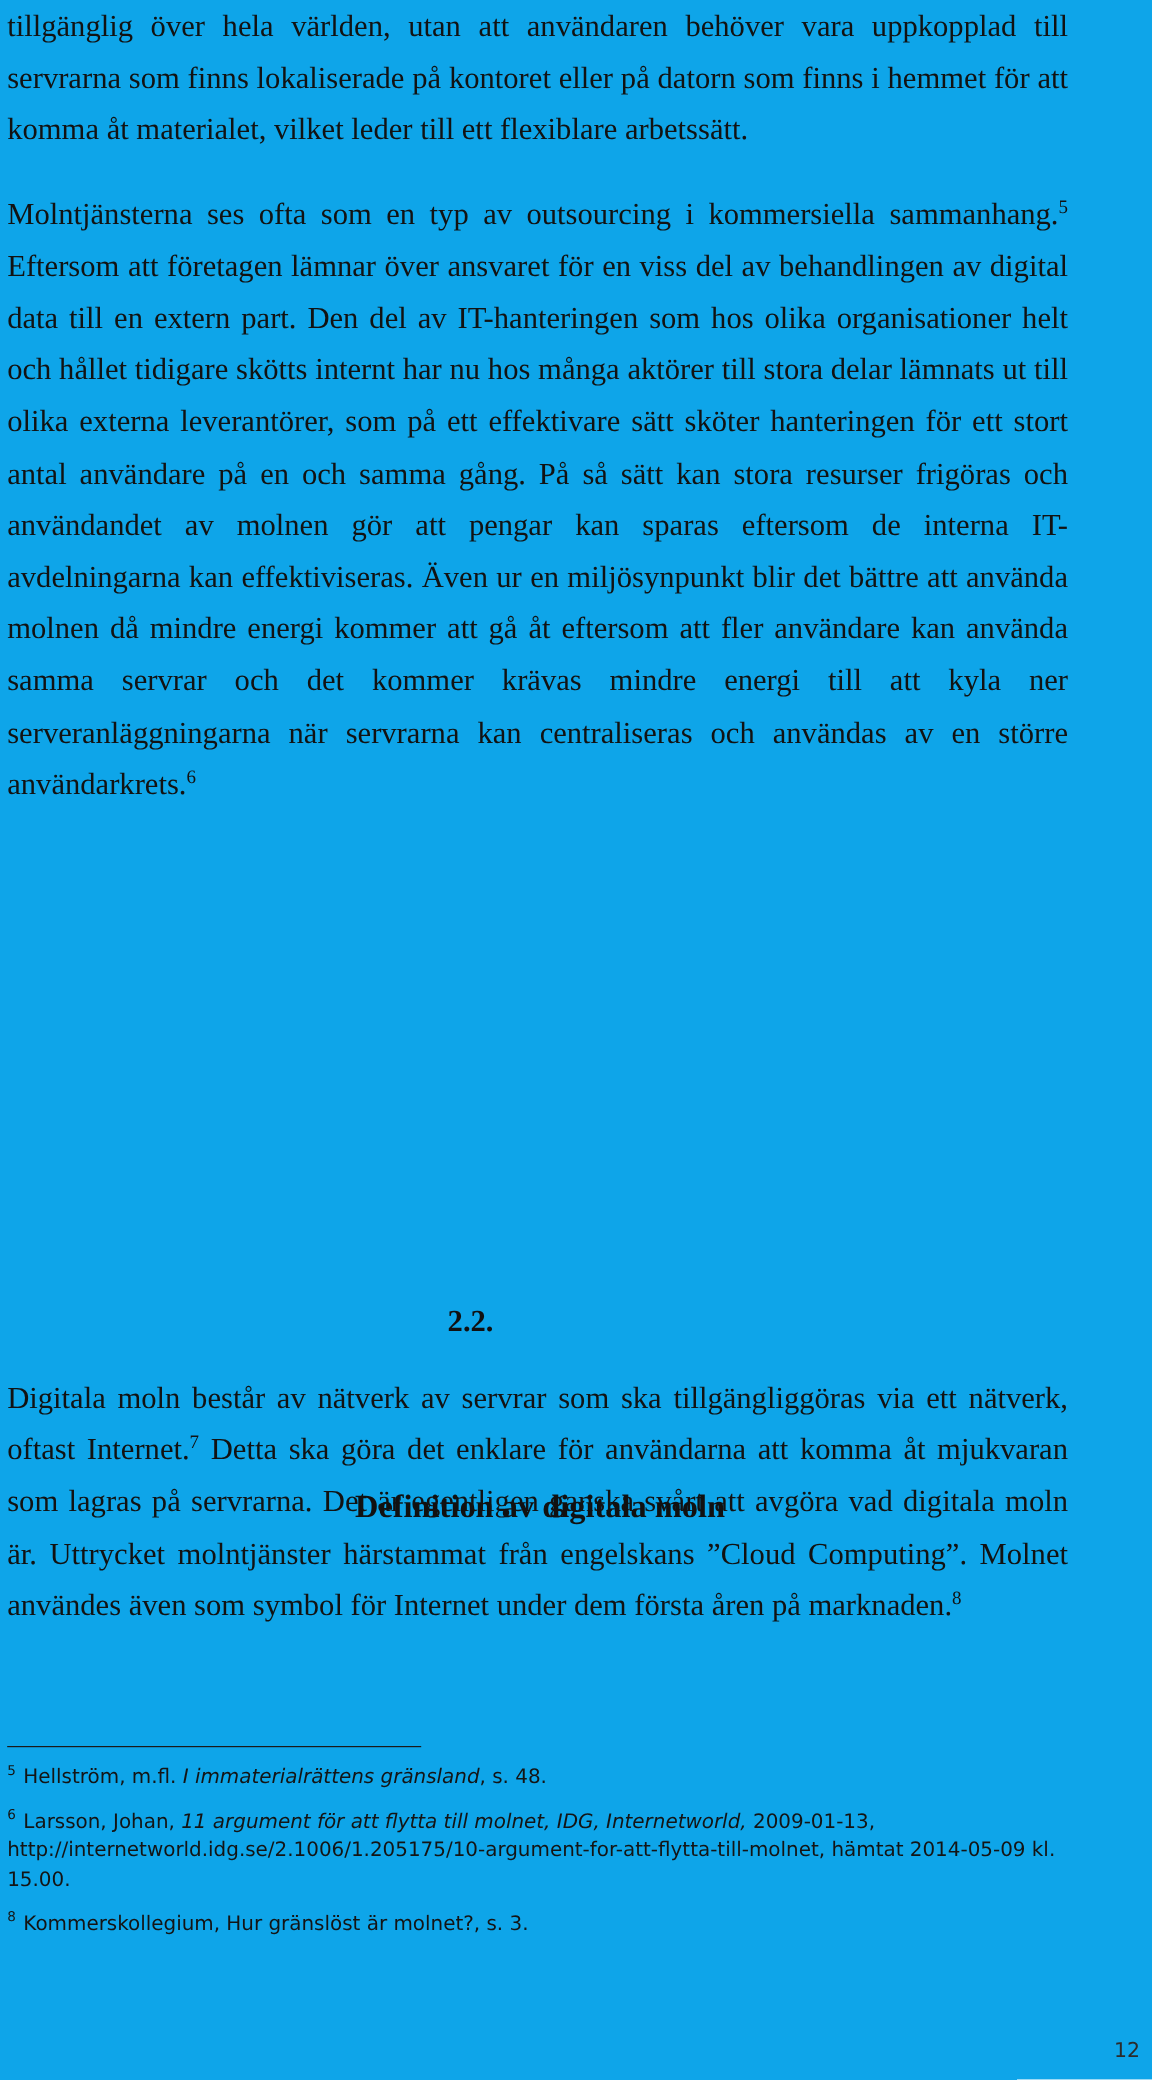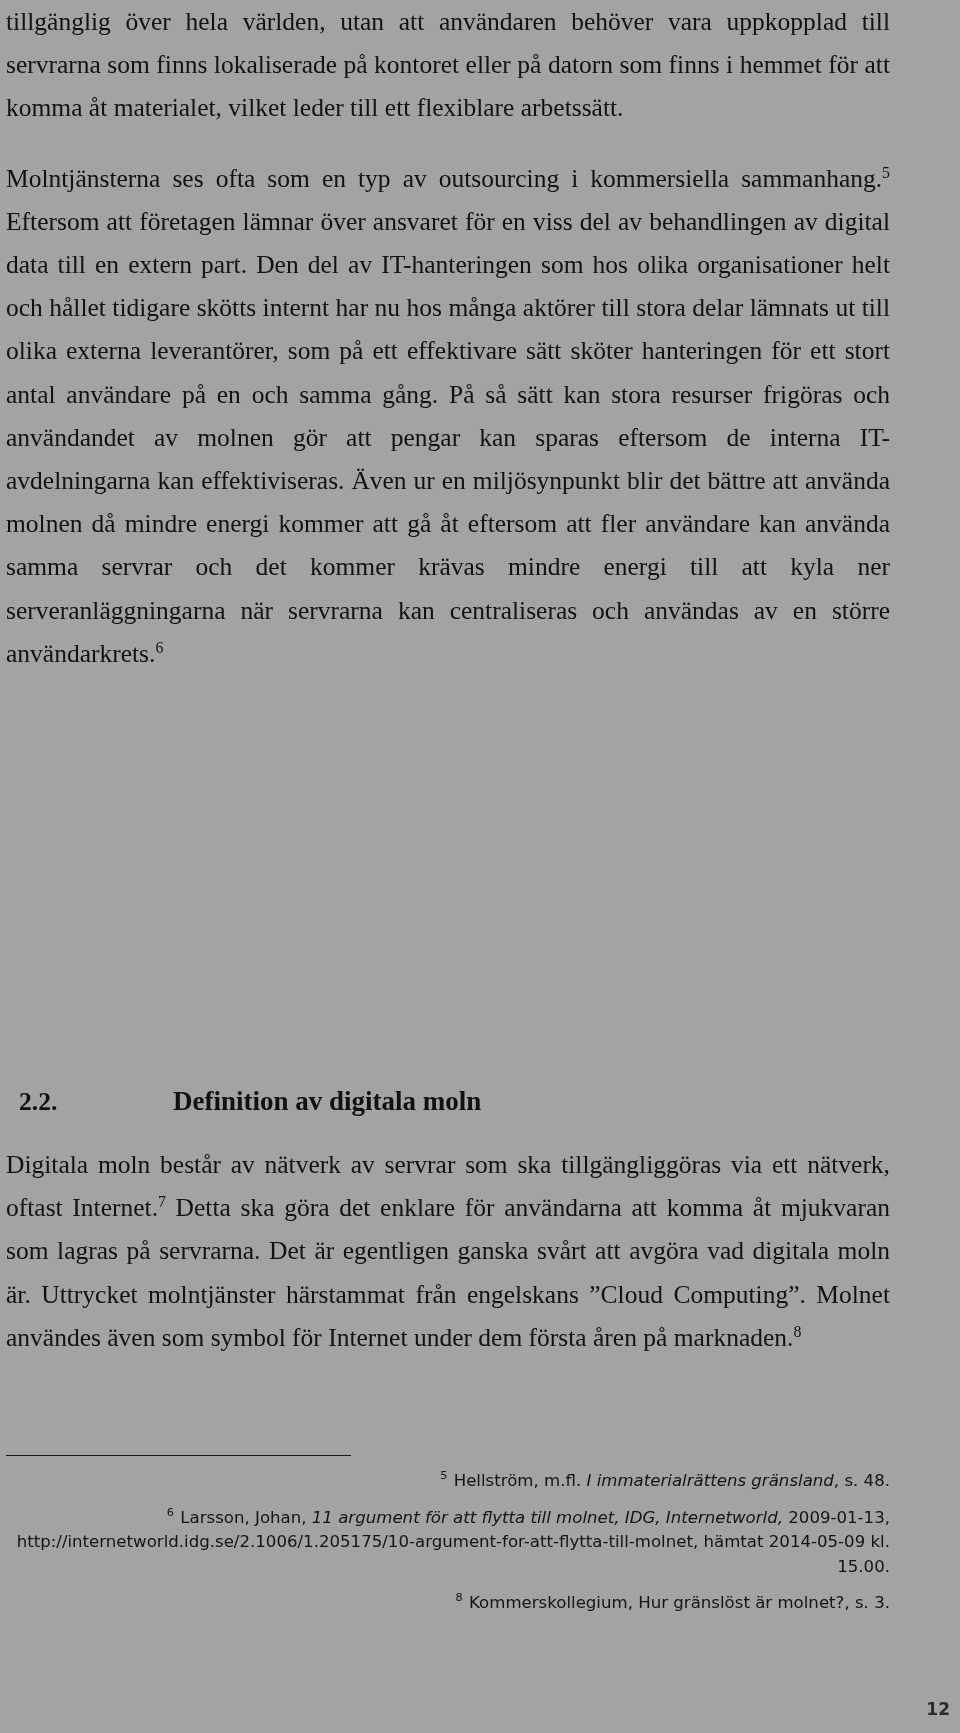--- a/index.html
+++ b/index.html
@@ -6,21 +6,21 @@
   html, body {
     margin: 0;
     padding: 0;
     background: #ffffff;
   }
   .page {
     position: relative;
     width: 960px;
     height: 1733px;
     margin: 0 auto;
-    background: #a3a3a3;
+    background: #0ea5e9;
     box-sizing: border-box;
     overflow: hidden;
     font-family: "Liberation Serif", "DejaVu Serif", serif;
     color: #000000;
   }
   .body-area {
     position: absolute;
     left: 6px;
     top: 0px;
     width: 884px;
@@ -39,25 +39,26 @@
   p.par-gap {
     margin-top: 27px;
   }
   sup.fn-ref {
     font-size: 0.62em;
     vertical-align: super;
     line-height: 0;
   }
   .heading-block {
     position: absolute;
-    left: 19px;
+    left: 8px;
     top: 1086px;
     width: 884px;
     display: flex;
     align-items: center;
+    flex-direction: column;
   }
   .heading-num {
     font-family: "Liberation Serif", "DejaVu Serif", serif;
     font-weight: bold;
     font-size: 25.5px;
     width: 154px;
     flex: 0 0 154px;
     color: #111111;
   }
   .heading-text {
@@ -84,39 +85,38 @@
     border: 0;
     border-top: 1.6px solid #1a1a1a;
     margin: 0 0 13px 0;
   }
   .footnote {
     font-family: "DejaVu Sans", "Liberation Sans", sans-serif;
     font-size: 16.6px;
     line-height: 24.5px;
     color: #141414;
     margin: 0 0 12px 0;
-    text-align: right;
+    text-align: left;
   }
   .footnote sup.fn-no {
     font-size: 0.68em;
     vertical-align: super;
     line-height: 0;
     margin-right: 1px;
   }
   .footnote i, .footnote em {
     font-style: italic;
   }
   .page-number {
     position: absolute;
     right: 10px;
     bottom: 14px;
     font-family: "DejaVu Sans", "Liberation Sans", sans-serif;
     font-size: 17px;
     color: #2b2b2b;
-    font-weight: bold;
   }
 </style>
 </head>
 <body>
 
 <div class="page">
 
   <div class="body-area">
 
     <p class="body-par"><span>tillgänglig över hela världen, utan att användaren behöver vara uppkopplad till servrarna som finns lokaliserade på kontoret eller på datorn som finns i hemmet för att komma åt materialet, vilket leder till ett flexiblare arbetssätt.</span></p>

